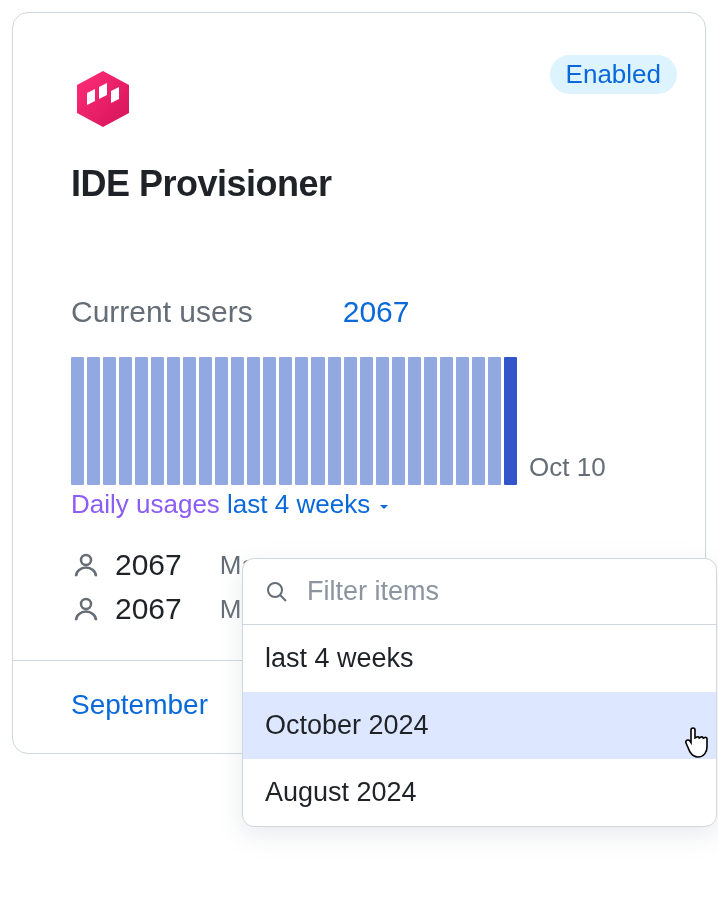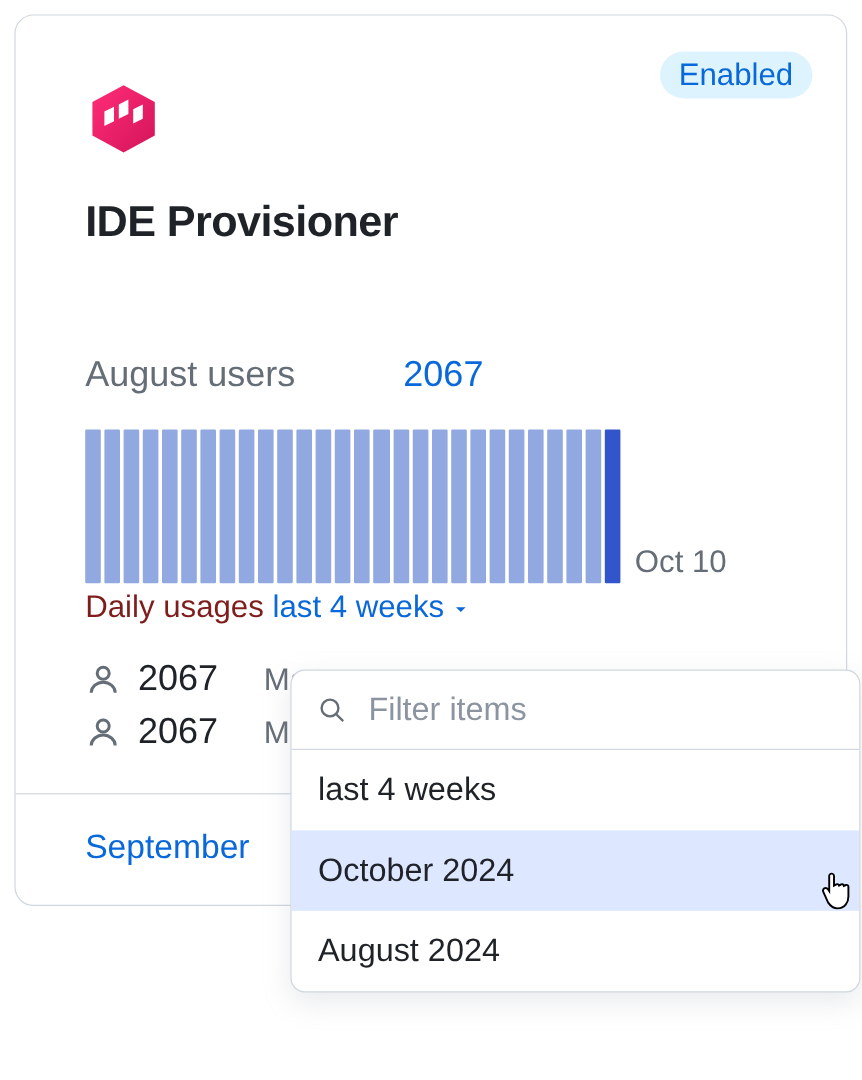--- a/index.html
+++ b/index.html
@@ -15,21 +15,21 @@
     border: 1px solid #d0d7de;
     border-radius: 16px;
     position: relative;
     background: #fff;
   }
   .card-body {
     padding: 40px 54px 24px 58px;
   }
   .badge {
     position: absolute;
-    top: 30px;
+    top: 42px;
     right: 28px;
     background: #ddf4ff;
     color: #0969da;
     font-size: 26px;
     font-weight: 500;
     padding: 4px 16px;
     border-radius: 24px;
     text-align: center;
   }
   .logo {
@@ -79,21 +79,21 @@
   }
   .chart-date {
     font-size: 26px;
     color: #656d76;
     padding-bottom: 2px;
   }
   .caption-row {
     font-size: 26px;
     margin-bottom: 28px;
   }
-  .caption-label { color: #7f1d1d; }
+  .caption-label { color: #8b5cf6; }
   .caption-link {
     color: #0969da;
     cursor: pointer;
     display: inline-flex;
     align-items: center;
     gap: 6px;
   }
   .caption-link svg { margin-top: 4px; }
   .stat-row {
     display: flex;
@@ -183,21 +183,21 @@
           <polygon points="16,26 24,22 24,34 16,38"></polygon>
           <polygon points="28,20 36,16 36,28 28,32"></polygon>
           <polygon points="40,24 48,20 48,32 40,36"></polygon>
         </g>
       </svg>
     </div>
 
     <h1 class="title">IDE Provisioner</h1>
 
     <div class="row-users">
-      <span class="label-muted">August users</span>
+      <span class="label-muted">Current users</span>
       <a class="count-link">2067</a>
     </div>
 
     <div class="chart-row">
       <div class="chart" id="chart">
           <div class="bar" style="height: 100%;"></div>
           <div class="bar" style="height: 100%;"></div>
           <div class="bar" style="height: 100%;"></div>
           <div class="bar" style="height: 100%;"></div>
           <div class="bar" style="height: 100%;"></div>

